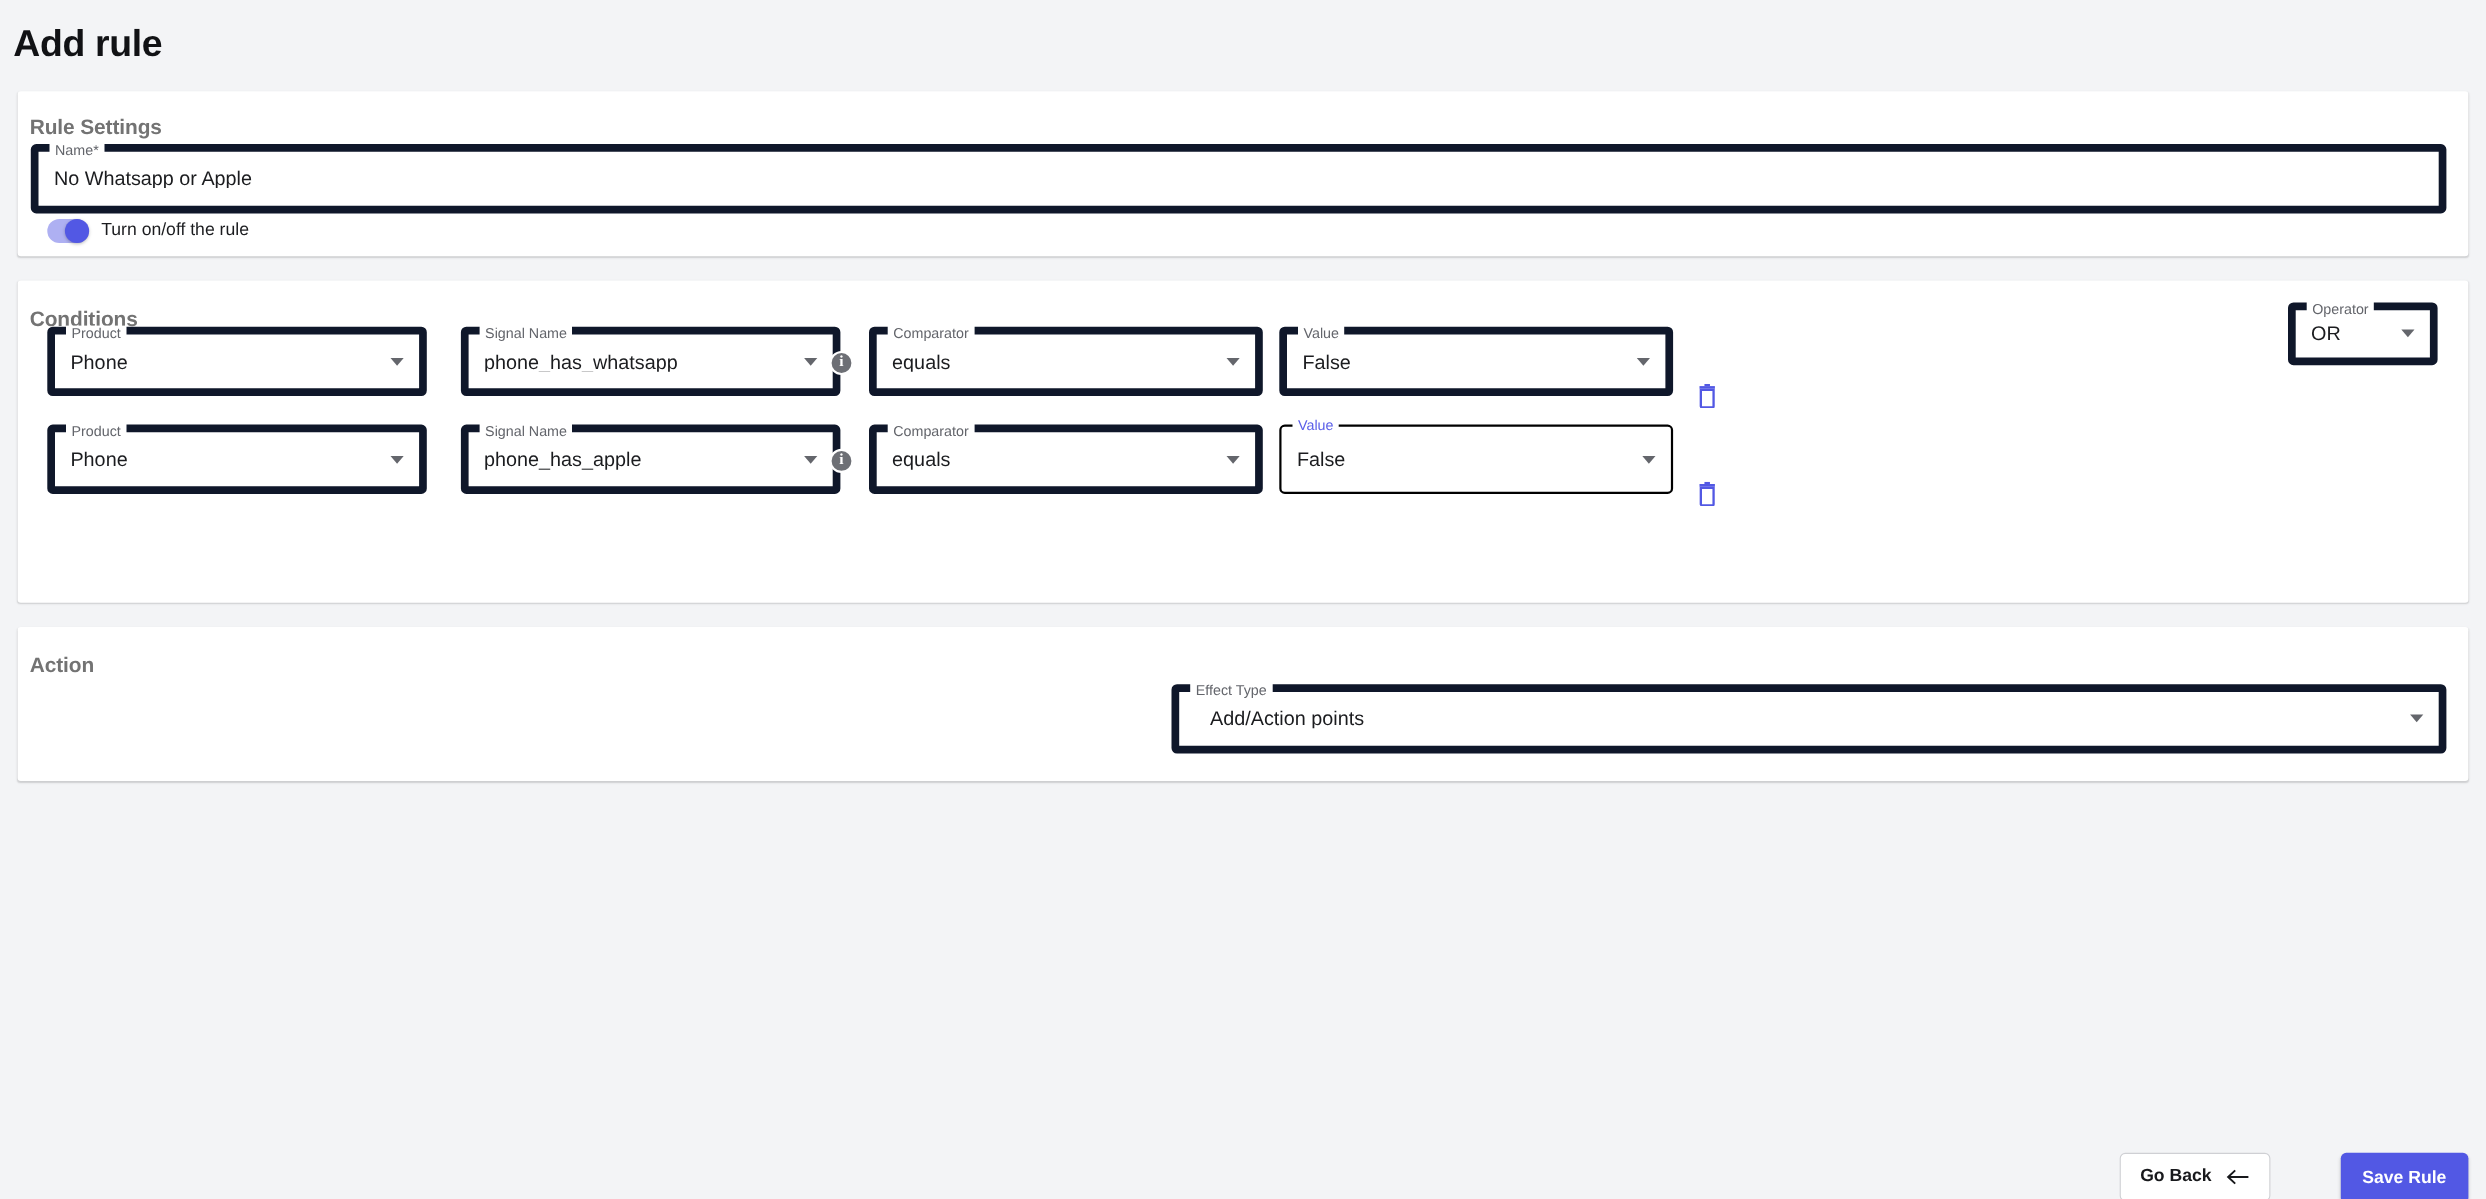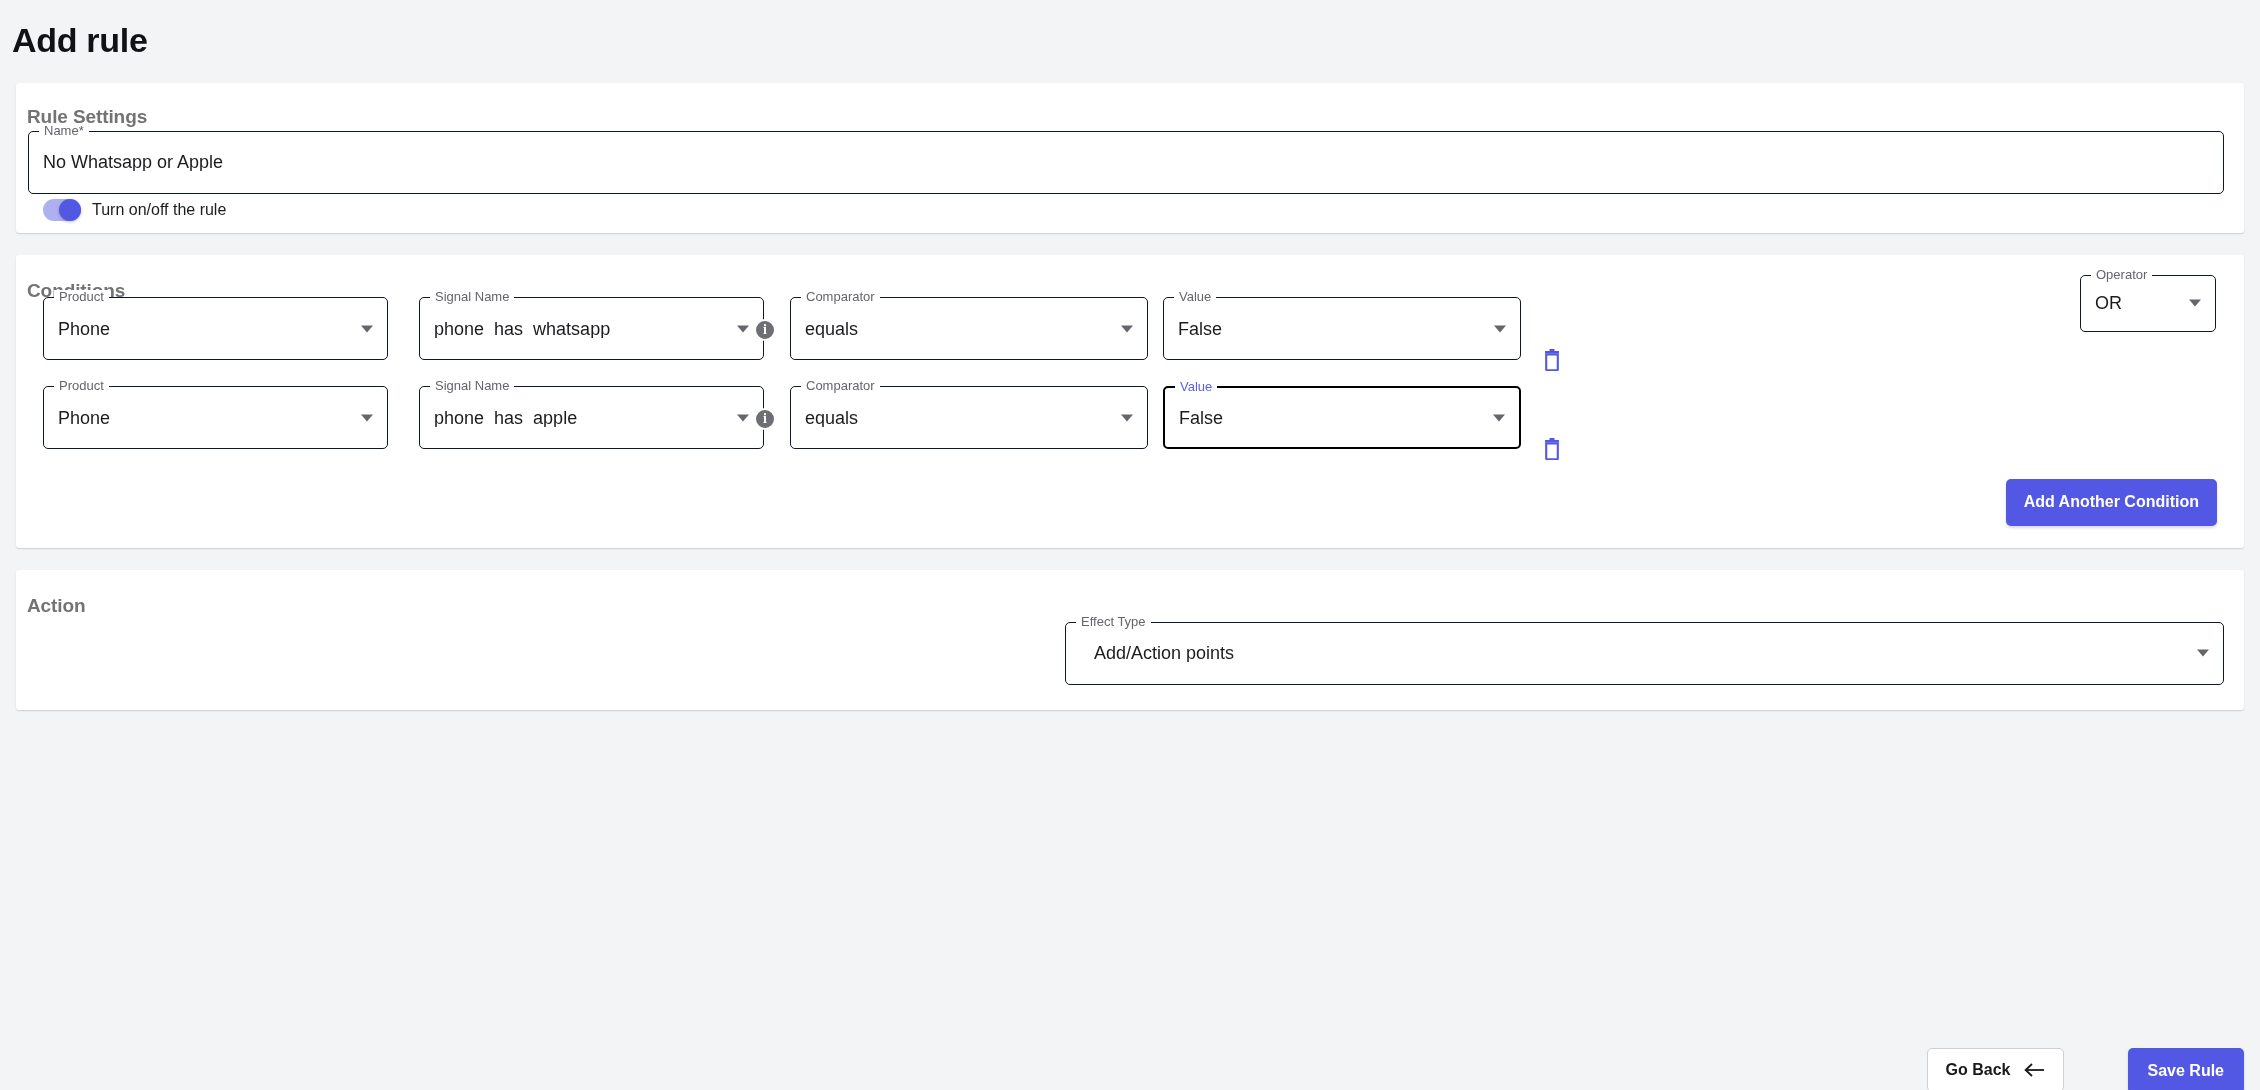--- a/index.html
+++ b/index.html
@@ -35,21 +35,21 @@
     font-size: 19px;
     font-weight: bold;
     color: #737373;
     letter-spacing: -0.1px;
   }
 
   
   .field {
     position: relative;
     height: 63px;
-    border: 1px solid #0f172a;
+    border: 7px solid #0f172a;
     border-radius: 5px;
     background: #fff;
     display: flex;
     align-items: center;
     padding: 0 14px;
   }
   .field.focused {
     border: 2px solid #000000;
   }
   .field-legend {
@@ -284,21 +284,20 @@
 
     <div class="trash-btn" style="position:absolute; left:1519px; top:14px;">
       <svg width="20" height="22" viewBox="0 0 20 22">
         <rect x="3" y="2" width="14" height="2.4" fill="#5258e4"></rect>
         <rect x="7.5" y="0" width="5" height="2" fill="#5258e4"></rect>
         <path d="M4.2 5.4 h11.6 v15 a1 1 0 0 1 -1 1 h-9.6 a1 1 0 0 1 -1 -1 Z" fill="none" stroke="#5258e4" stroke-width="2.1"></path>
       </svg>
     </div>
   </div>
 
-  <button class="btn-primary" style="position:absolute; right:27px; bottom:22px; height:47px;">Add Another Condition</button>
 </div>
 
 <div class="card" style="margin-top:22px; height:140px;">
   <div class="card-title" style="position:absolute; left:11px; top:25px;">Action</div>
 
 
 
   <div class="field" style="position:absolute; left:1049px; top:52px; width:1159px;padding-left:28px;">
     <span class="field-legend">Effect Type</span>
     <span class="field-value">Add/Action points</span>

